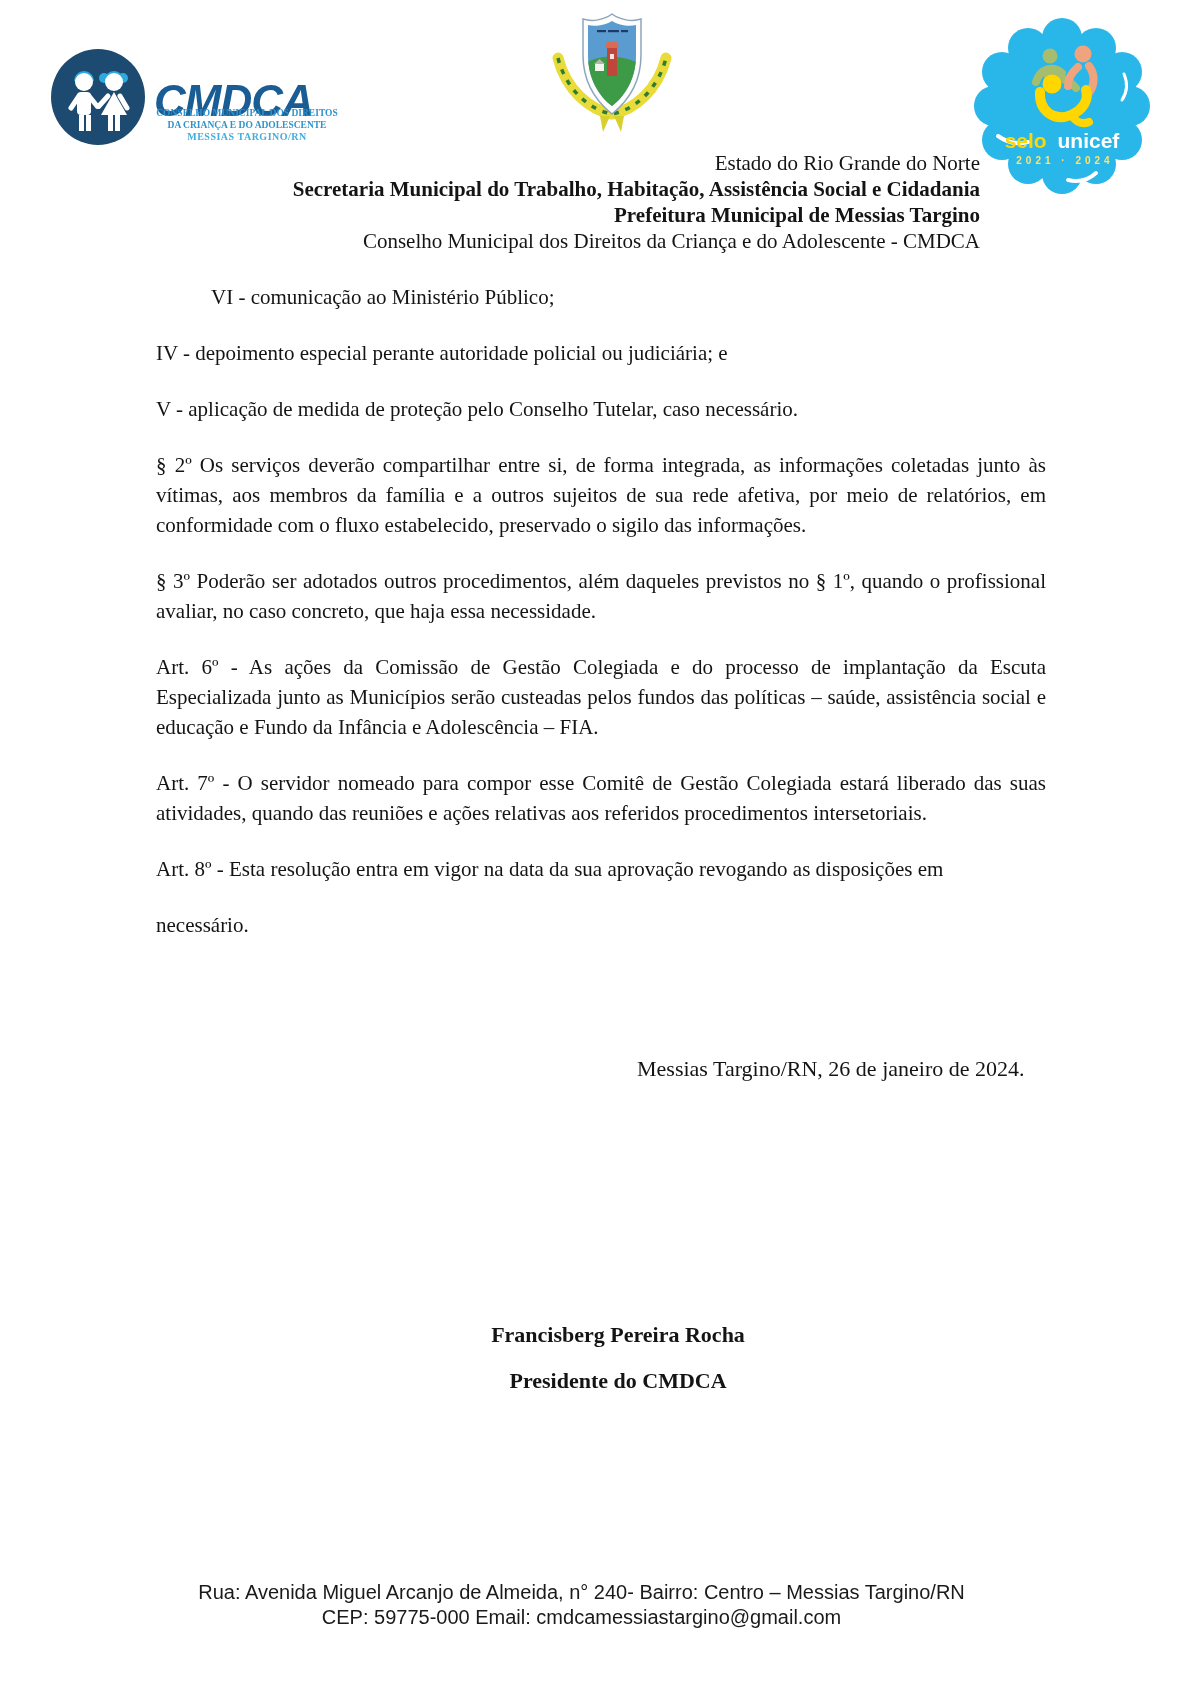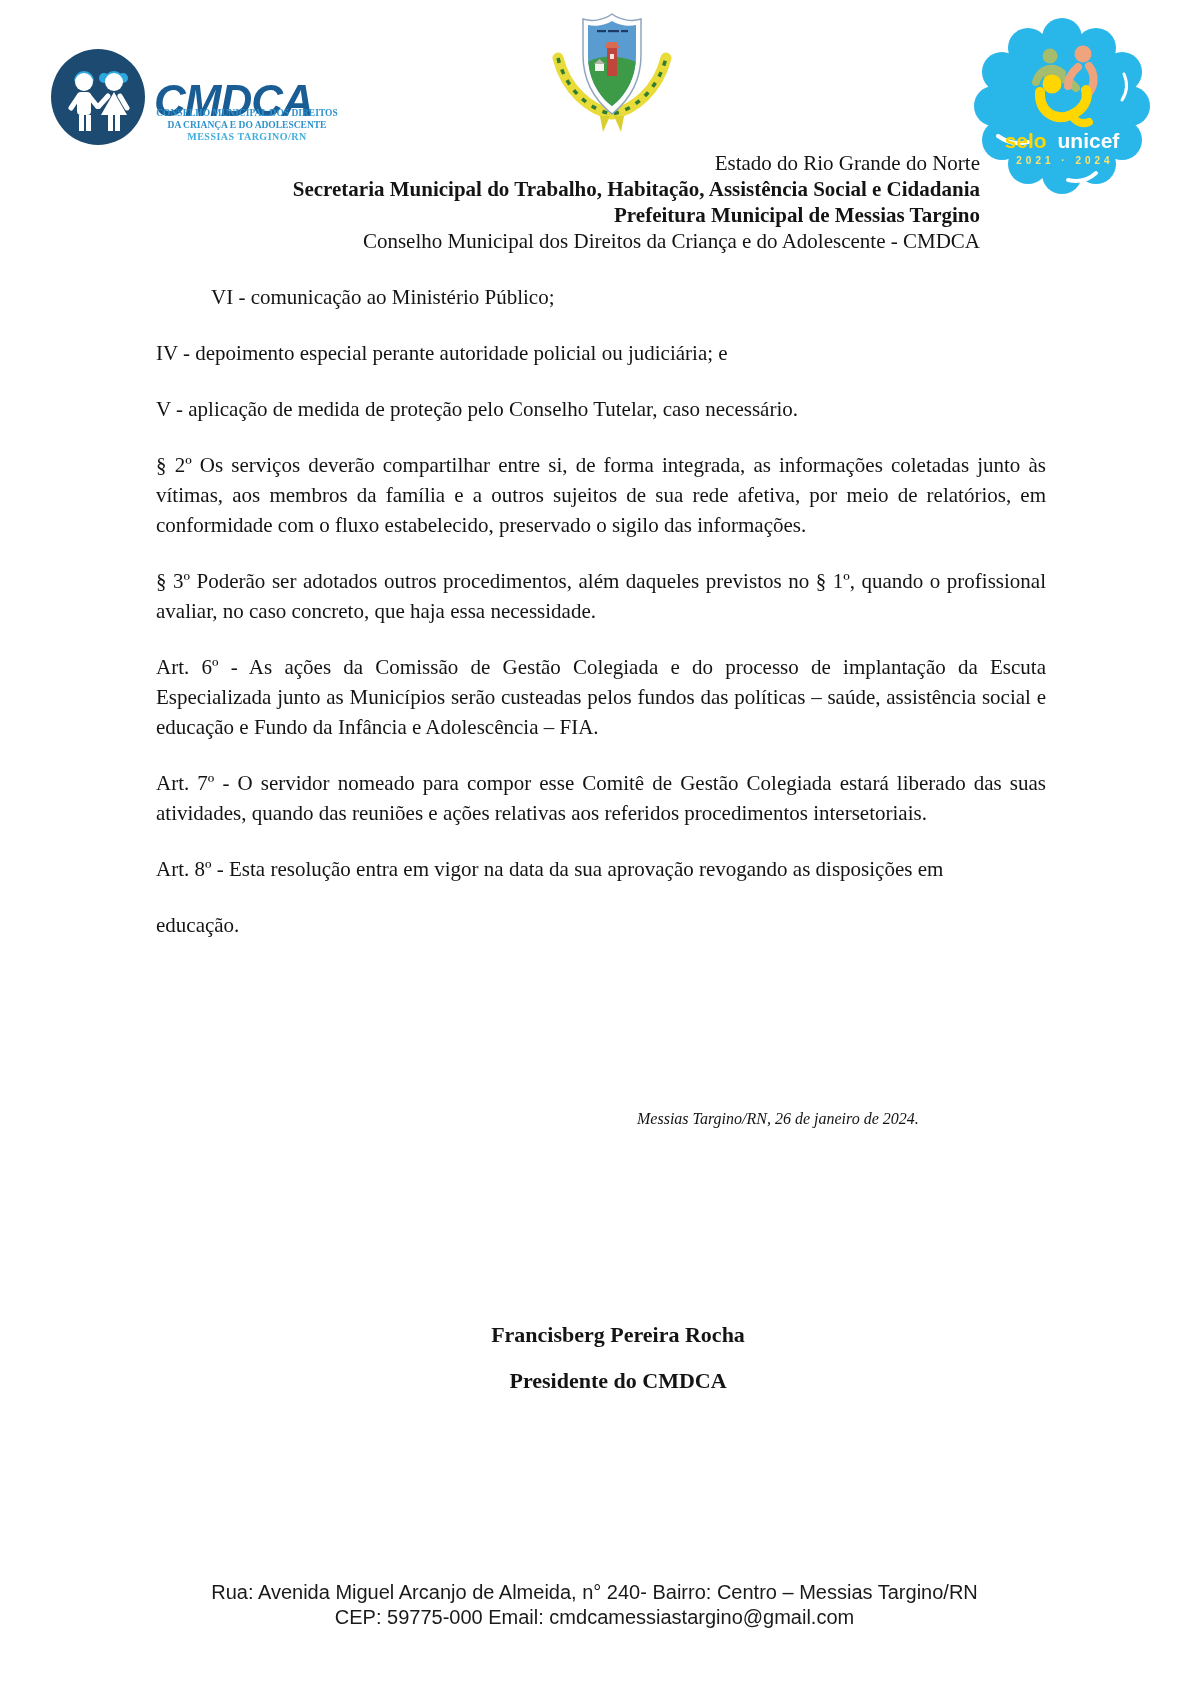--- a/index.html
+++ b/index.html
@@ -37,28 +37,28 @@
   .header-text .bold{font-weight:bold;}
   
   .doc-body{
     position:absolute;left:156px;top:282px;width:890px;
     font-size:21px;line-height:30px;text-align:justify;
   }
   .doc-body p{margin:0 0 26px 0;}
   .doc-body p.indent{text-indent:55px;}
   .doc-body p.nowrap{white-space:nowrap;}
   
-  .date-line{position:absolute;left:637px;top:1110px;font-size:16px;font-style:italic;}
+  .date-line{position:absolute;left:637px;top:1056px;font-size:22px;}
   .signature{
     position:absolute;left:0;top:1322px;width:1200px;text-align:center;
     transform:translateX(18px);font-weight:bold;font-size:22px;
   }
   .signature .sig-title{margin-top:20px;}
   .doc-footer{
-    position:absolute;left:13px;top:1580px;width:1163px;text-align:center;
+    position:absolute;left:0;top:1580px;width:1163px;text-align:center;
     font-family:"Liberation Sans","DejaVu Sans",sans-serif;
     font-size:20px;line-height:25px;color:#1a1a1a;
   }
 </style>
 </head>
 <body>
 
 <div class="page">
 
   <div class="cmdca-logo">
@@ -162,21 +162,21 @@
 
   <div class="doc-body">
     <p class="indent">VI - comunicação ao Ministério Público;</p>
     <p>IV - depoimento especial perante autoridade policial ou judiciária; e</p>
     <p>V - aplicação de medida de proteção pelo Conselho Tutelar, caso necessário.</p>
     <p>§ 2º Os serviços deverão compartilhar entre si, de forma integrada, as informações coletadas junto às vítimas, aos membros da família e a outros sujeitos de sua rede afetiva, por meio de relatórios, em conformidade com o fluxo estabelecido, preservado o sigilo das informações.</p>
     <p>§ 3º Poderão ser adotados outros procedimentos, além daqueles previstos no § 1º, quando o profissional avaliar, no caso concreto, que haja essa necessidade.</p>
     <p>Art. 6º - As ações da Comissão de Gestão Colegiada e do processo de implantação da Escuta Especializada junto as Municípios serão custeadas pelos fundos das políticas – saúde, assistência social e educação e Fundo da Infância e Adolescência – FIA.</p>
     <p>Art. 7º - O servidor nomeado para compor esse Comitê de Gestão Colegiada estará liberado das suas atividades, quando das reuniões e ações relativas aos referidos procedimentos intersetoriais.</p>
     <p class="nowrap">Art. 8º - Esta resolução entra em vigor na data da sua aprovação revogando as disposições em</p>
-    <p>educação.</p>
+    <p>necessário.</p>
   </div>
 
   <div class="date-line">Messias Targino/RN, 26 de janeiro de 2024.</div>
 
   <div class="signature">
     <div class="sig-name">Francisberg Pereira Rocha</div>
     <div class="sig-title">Presidente do CMDCA</div>
   </div>
 
   <div class="doc-footer">

